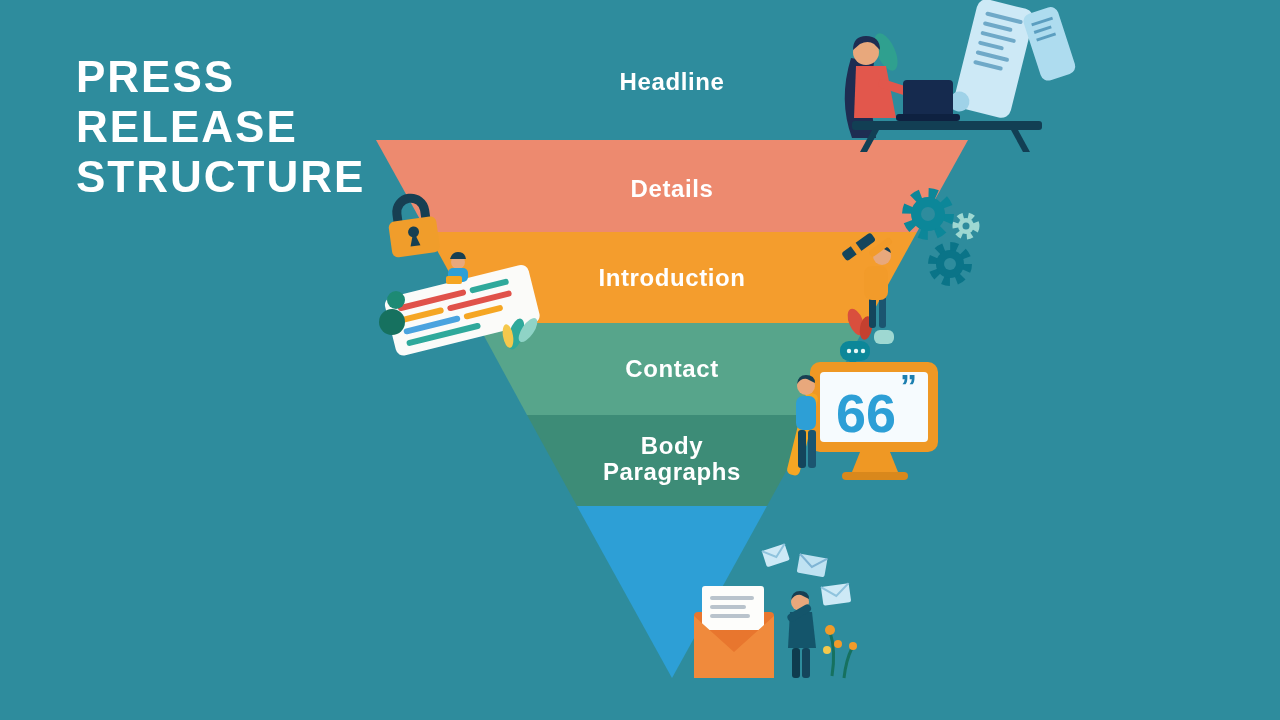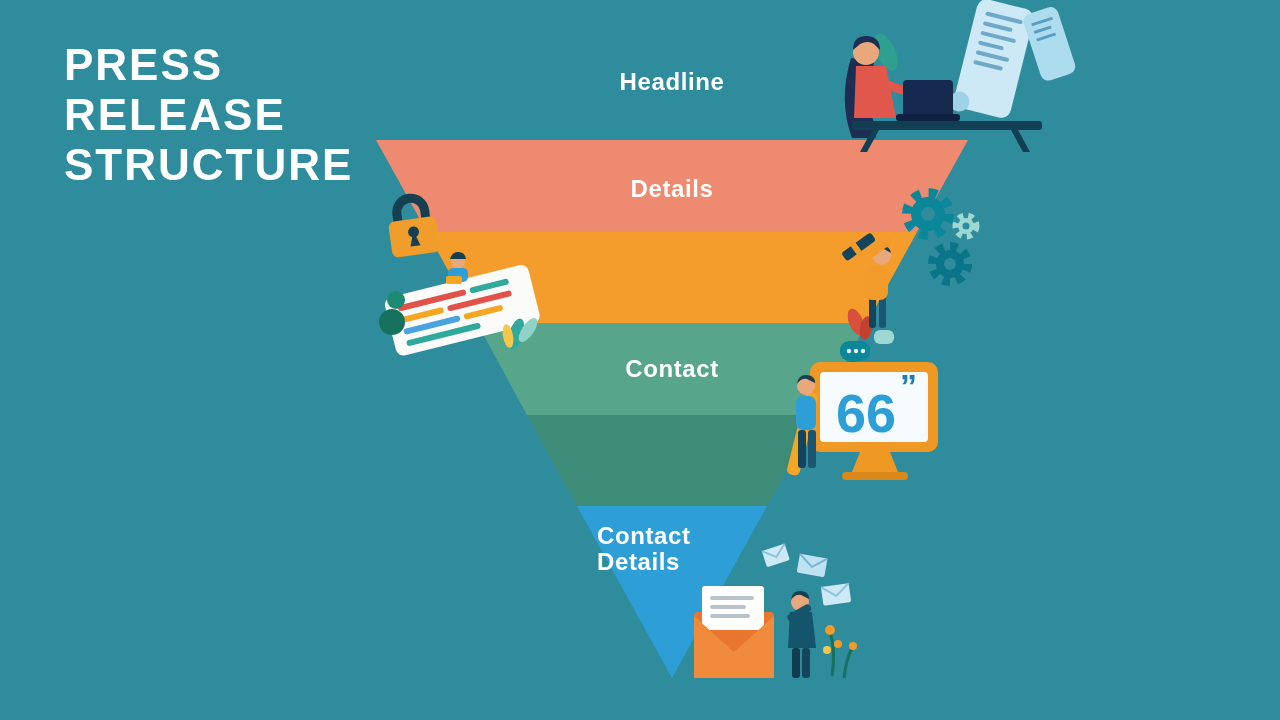--- a/index.html
+++ b/index.html
@@ -2,28 +2,28 @@
 <html><head>
 <meta charset="utf-8">
 <style>
   html,body{margin:0;padding:0;background:#222;}
   .stage{
     position:relative;width:1280px;height:720px;overflow:hidden;
     font-family:"Liberation Sans",sans-serif;
   }
   .stage svg.scene{position:absolute;inset:0;z-index:1;}
   .title{
-    position:absolute;left:64px;top:40px;z-index:2;margin:0;
+    position:absolute;left:64px;top:40px;z-index:2;margin:12px;
     color:#ffffff;font-size:44px;font-weight:700;line-height:50px;
     letter-spacing:2px;white-space:pre-line;
     font-family:"Liberation Sans",sans-serif;
   }
   .lbl{
     position:absolute;left:672px;transform:translateX(-50%);z-index:2;
-    color:#ffffff;font-weight:700;font-size:24px;
+    text-align:center;color:#ffffff;font-weight:700;font-size:24px;
     letter-spacing:.6px;line-height:26px;
     font-family:"Liberation Sans",sans-serif;
   }
   .lbl-headline{top:69px}
   .lbl-subhead{top:176px}
   .lbl-introduction{top:265px}
   .lbl-quotes{top:356px}
   .lbl-body{top:433px;width:170px}
   .lbl-contact{top:523px;width:150px}
   svg text{font-family:"Liberation Sans",sans-serif;font-weight:700;}
@@ -185,16 +185,17 @@
       <circle cx="853" cy="646" r="4" fill="#F29B2A"></circle>
     </g>
   </svg>
 
   <h1 class="title">PRESS
 RELEASE
 STRUCTURE</h1>
 
   <div class="lbl lbl-headline">Headline</div>
   <div class="lbl lbl-subhead">Details</div>
+  <div class="lbl lbl-introduction">Introduction</div>
   <div class="lbl lbl-quotes">Contact</div>
-  <div class="lbl lbl-contact">Contact Details</div>
+  <div class="lbl lbl-body">Body Paragraphs</div>
 
 </div>
 
 </body></html>

